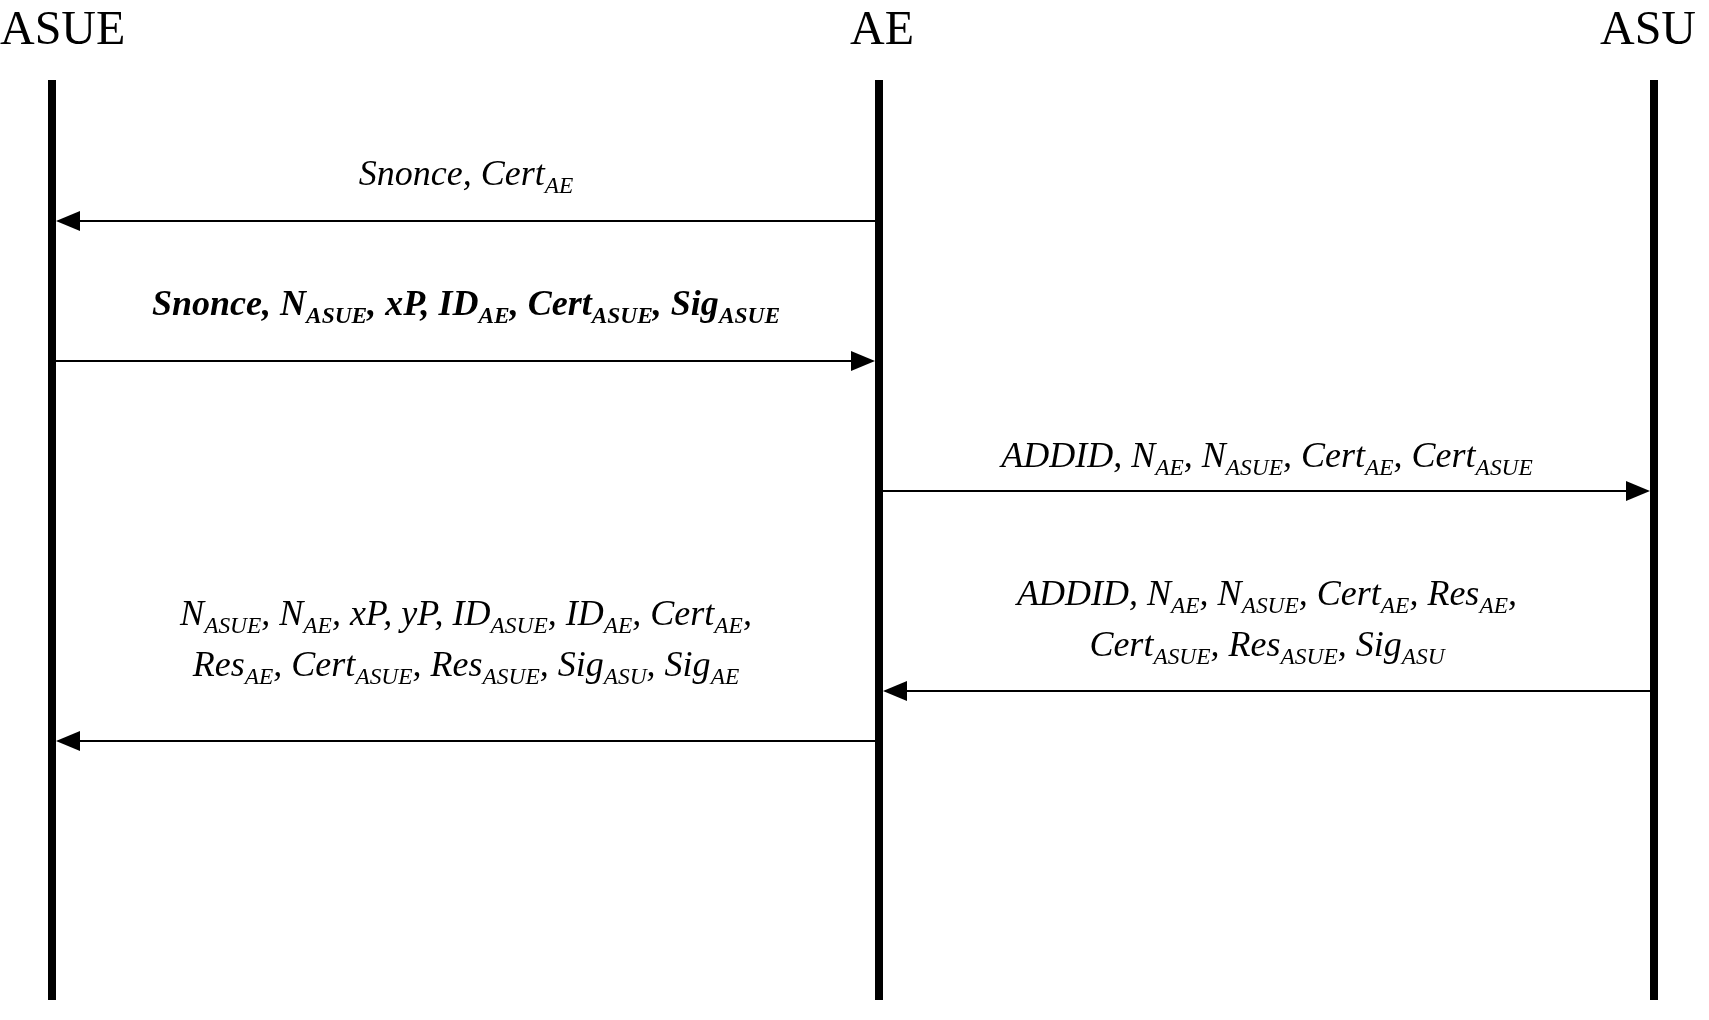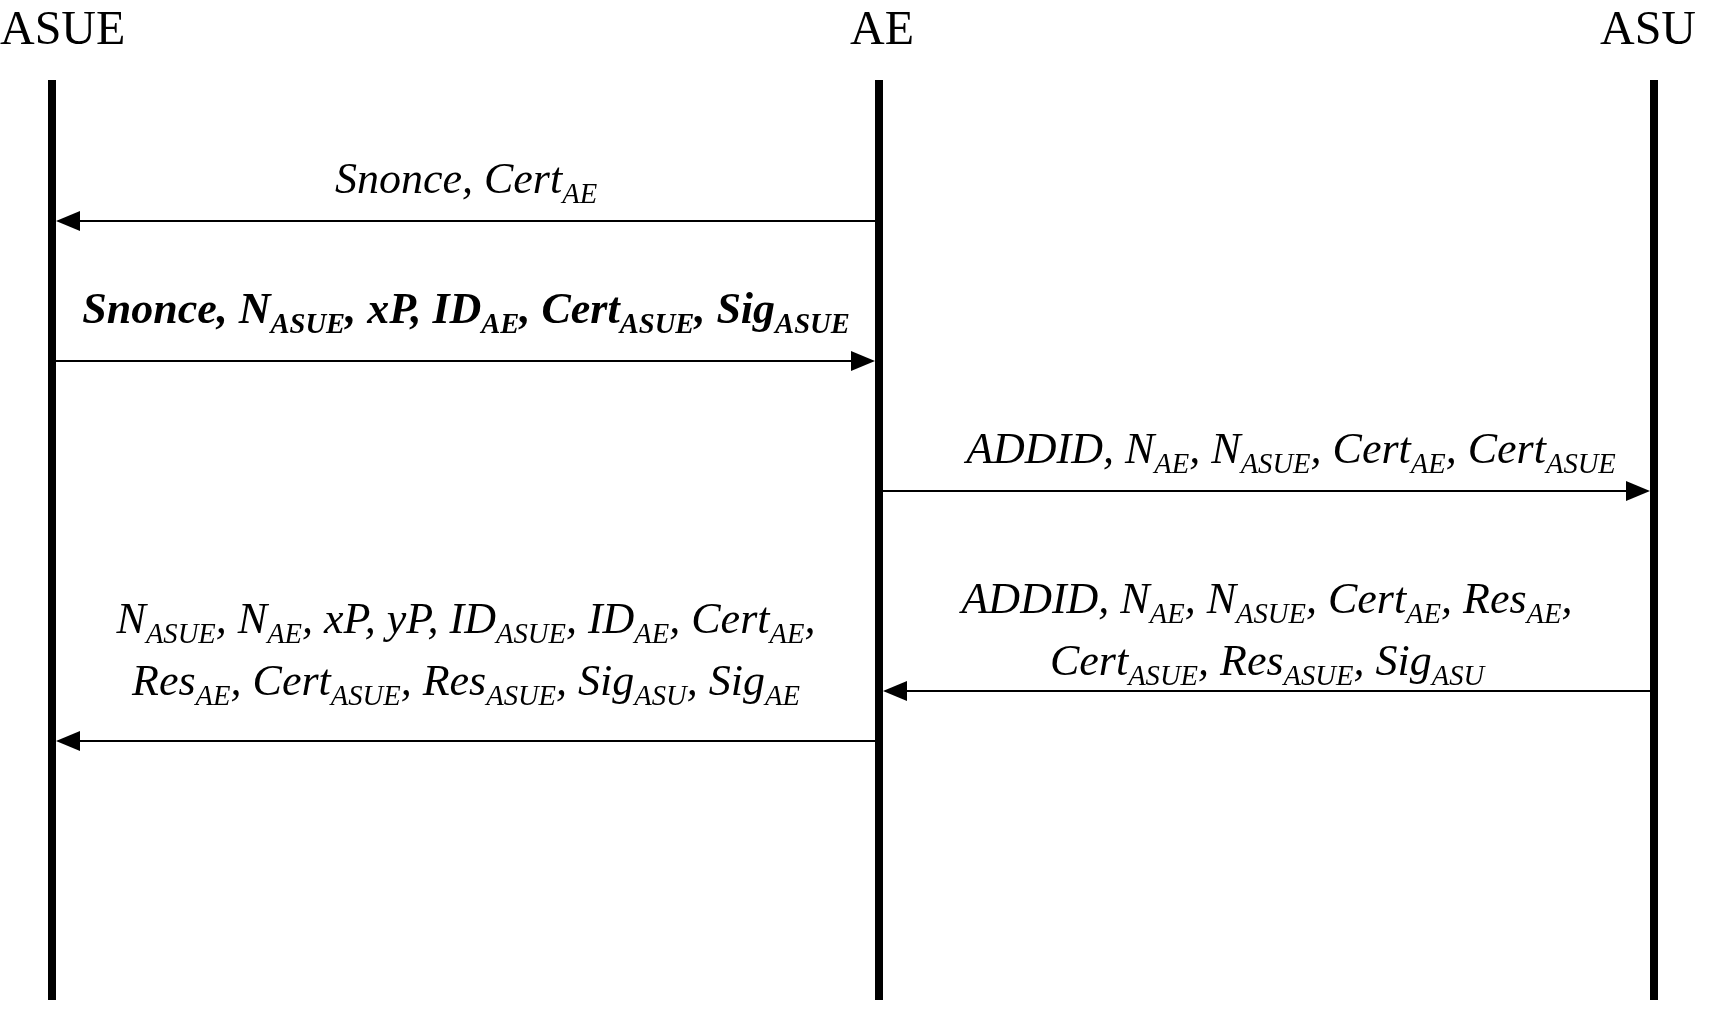--- a/index.html
+++ b/index.html
@@ -26,21 +26,21 @@
       position: absolute;
       width: 8px;
       background: black;
       top: 80px;
       height: 920px;
     }
     .message-container {
       position: absolute;
     }
     .message-text {
-      font-size: 44px;
+      font-size: 36px;
       text-align: center;
       color: black;
       line-height: 1.3;
     }
     .sub {
       font-size: 0.65em;
       vertical-align: sub;
       font-style: italic;
     }
     .arrow-line {
@@ -85,21 +85,21 @@
 <div class="arrow-head-left" style="left: 56px; top: 211px;"></div>
 
 <div class="message-container" style="left: 56px; top: 280px; width: 820px; font-weight: bold;">
   <div class="message-text">
     <span>Snonce, N</span><span class="sub">ASUE</span><span>, xP, ID</span><span class="sub">AE</span><span>, Cert</span><span class="sub">ASUE</span><span>, Sig</span><span class="sub">ASUE</span>
   </div>
 </div>
 <div class="arrow-line" style="left: 56px; top: 360px; width: 795px;"></div>
 <div class="arrow-head-right" style="left: 851px; top: 351px;"></div>
 
-<div class="message-container" style="left: 883px; top: 420px; width: 768px; margin-left: 24px;">
+<div class="message-container" style="left: 883px; top: 432px; width: 768px;">
   <div class="message-text">
     <span>ADDID, N</span><span class="sub">AE</span><span>, N</span><span class="sub">ASUE</span><span>, Cert</span><span class="sub">AE</span><span>, Cert</span><span class="sub">ASUE</span>
   </div>
 </div>
 <div class="arrow-line" style="left: 883px; top: 490px; width: 743px;"></div>
 <div class="arrow-head-right" style="left: 1626px; top: 481px;"></div>
 
 <div class="message-container" style="left: 883px; top: 570px; width: 768px;">
   <div class="message-text">
     <span>ADDID, N</span><span class="sub">AE</span><span>, N</span><span class="sub">ASUE</span><span>, Cert</span><span class="sub">AE</span><span>, Res</span><span class="sub">AE</span><span>,</span><br>

